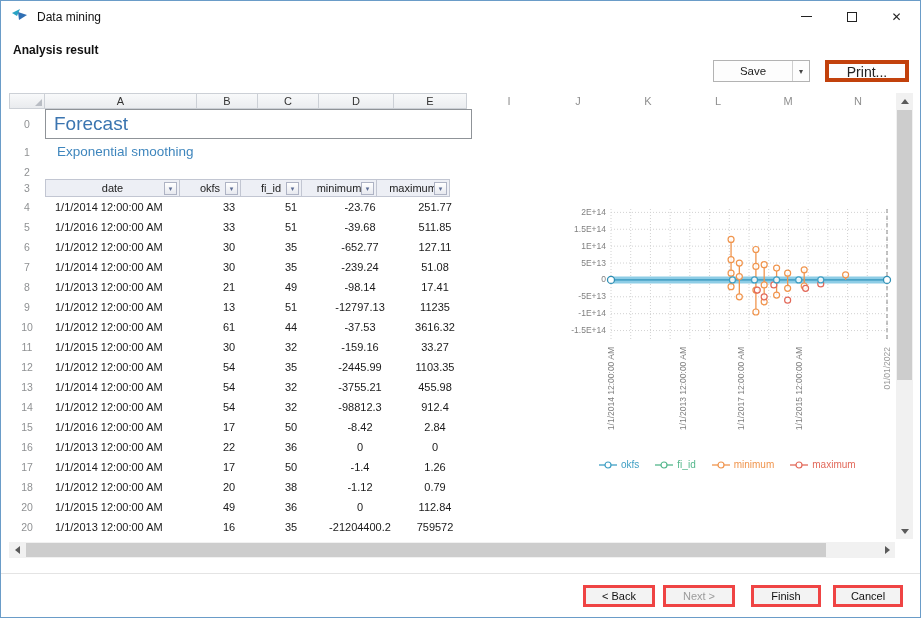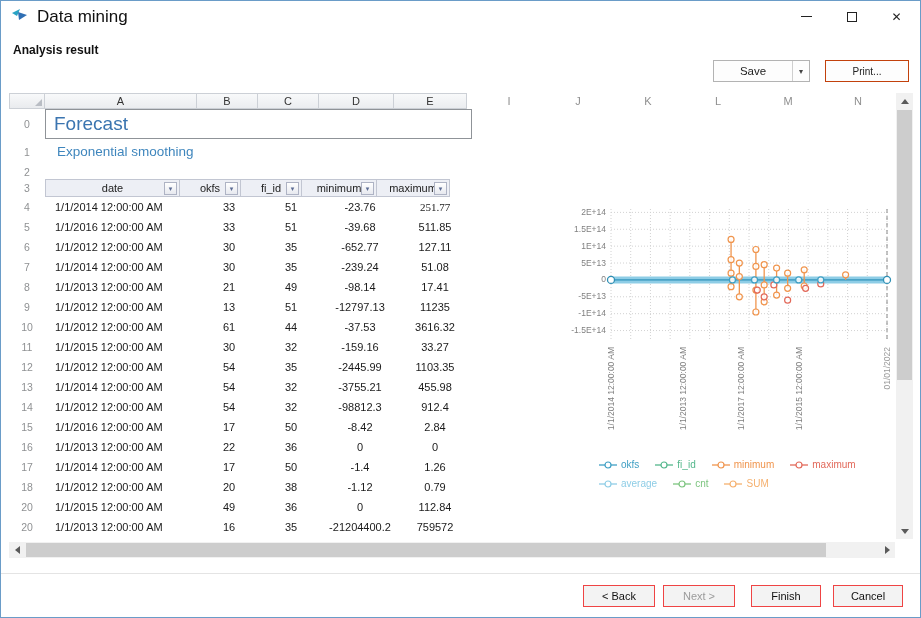--- a/index.html
+++ b/index.html
@@ -2,34 +2,34 @@
 <html><head>
 <meta charset="utf-8">
 <style>
   *{margin:0;padding:0;box-sizing:border-box;}
   html,body{width:921px;height:618px;overflow:hidden;}
   body{font-family:"Liberation Sans",sans-serif;background:#dfe6ec;}
   .window{position:relative;width:921px;height:618px;background:#fff;border:1px solid #6a9cc8;overflow:hidden;}
 
   
   .titlebar{position:absolute;left:0;top:0;right:0;height:31px;background:#fff;display:flex;align-items:center;padding-left:10px;}
-  .titlebar .title{font-size:17px;color:#111;margin-left:8px;}
+  .titlebar .title{font-size:12px;color:#111;margin-left:8px;}
   .win-btns{position:absolute;right:1px;top:0;height:31px;display:flex;}
   .winbtn{width:45px;height:31px;display:flex;align-items:center;justify-content:center;font-size:12px;color:#222;cursor:default;}
   .glyph-min{width:11px;height:1px;background:#222;display:block;}
   .glyph-max{width:10px;height:10px;border:1px solid #222;display:block;}
 
   .analysis-label{position:absolute;left:12px;top:42px;font-size:12px;font-weight:bold;color:#111;}
 
   
   .toolbar{position:absolute;top:59px;right:11px;display:flex;gap:15px;}
   .split-btn{display:flex;width:97px;height:22px;border:1px solid #b3b3b3;background:#fdfdfd;font-size:11.5px;}
   .split-main{flex:1;display:flex;align-items:center;justify-content:center;color:#222;}
   .split-arrow{width:17px;border-left:1px solid #cfcfcf;display:flex;align-items:center;justify-content:center;font-size:8px;color:#444;}
-  .btn{height:22px;border:1px solid #c2410c;background:#fdfdfd;font-size:10px;color:#222;font-family:inherit;}
+  .btn{height:22px;border:4px solid #c2410c;background:#fdfdfd;font-size:14px;color:#222;font-family:inherit;}
   .print-btn{width:84px;}
 
   
   .sheet{position:absolute;left:8px;top:92px;width:886px;height:446px;background:#fff;overflow:hidden;}
   .col-header-row{display:flex;height:16px;position:relative;z-index:2;}
   .corner-cell{width:36px;position:relative;background:linear-gradient(#f8f9fa,#e9ebee);border:1px solid #ccd0d6;}
   .corner-tri{position:absolute;right:2px;bottom:2px;width:0;height:0;border-left:7px solid transparent;border-bottom:7px solid #b9bdc4;}
   .col-letter{display:flex;align-items:center;justify-content:center;font-size:11px;color:#333;background:linear-gradient(#f8f9fa,#ebedf0);border:1px solid #ccd0d6;margin-left:-1px;}
   .ghost-letter{position:absolute;top:0;height:16px;line-height:16px;font-size:11px;color:#8f8f8f;transform:translateX(-50%);}
   #rowsContainer{position:absolute;left:0;top:16px;}
@@ -73,21 +73,21 @@
   .sb-thumb-h{position:absolute;left:17px;top:1px;height:14px;width:800px;background:#cdcdcd;}
   .tri{width:0;height:0;display:block;}
   .tri-up{border-left:4px solid transparent;border-right:4px solid transparent;border-bottom:5px solid #5a5a5a;}
   .tri-down{border-left:4px solid transparent;border-right:4px solid transparent;border-top:5px solid #5a5a5a;}
   .tri-left{border-top:4px solid transparent;border-bottom:4px solid transparent;border-right:5px solid #5a5a5a;}
   .tri-right{border-top:4px solid transparent;border-bottom:4px solid transparent;border-left:5px solid #5a5a5a;}
 
   
   .footer-sep{position:absolute;left:0;right:0;top:572px;border-top:1px solid #e4e4e4;}
   .footer{position:absolute;top:584px;right:17px;display:flex;}
-  .fbtn{height:22px;border:1px solid #ef4444;background:#f3f3f3;font-size:11px;color:#111;font-family:inherit;}
+  .fbtn{height:22px;border:3px solid #ef4444;background:#f3f3f3;font-size:11px;color:#111;font-family:inherit;}
   .fbtn.back{width:72px;margin-right:8px;}
   .fbtn.next{width:72px;margin-right:16px;color:#9b9b9b;}
   .fbtn.finish{width:70px;margin-right:12px;}
   .fbtn.cancel{width:70px;}
 </style>
 </head>
 <body>
 
 <div class="window">
 
@@ -183,21 +183,21 @@
               <span class="filter-arrow">▾</span>
             </span>
           </div>
         </div>
         <div class="grid-row data-row">
           <div class="rownum">4</div>
           <div class="data-cell c0" style="width: 153px;">1/1/2014 12:00:00 AM</div>
           <div class="data-cell c1" style="width: 62px;">33</div>
           <div class="data-cell c2" style="width: 62px;">51</div>
           <div class="data-cell c3" style="width: 76px;">-23.76</div>
-          <div class="data-cell c4" style="width: 74px; font-family: Liberation Serif, serif;">251.77</div>
+          <div class="data-cell c4" style="width: 74px;">251.77</div>
         </div>
         <div class="grid-row data-row">
           <div class="rownum">5</div>
           <div class="data-cell c0" style="width: 153px;">1/1/2016 12:00:00 AM</div>
           <div class="data-cell c1" style="width: 62px;">33</div>
           <div class="data-cell c2" style="width: 62px;">51</div>
           <div class="data-cell c3" style="width: 76px;">-39.68</div>
           <div class="data-cell c4" style="width: 74px;">511.85</div>
         </div>
         <div class="grid-row data-row">
@@ -429,43 +429,20 @@
               <span style="color:#f0954e">minimum</span>
             </span>
             <span class="legend-item">
               <svg width="18" height="10">
                 <line x1="0" y1="5" x2="18" y2="5" stroke="#e2695a" stroke-width="1.3"></line>
                 <circle cx="9" cy="5" r="3" fill="#fff" stroke="#e2695a" stroke-width="1.2"></circle>
               </svg>
               <span style="color:#e2695a">maximum</span>
             </span>
           </div>
-          <div class="legend-row">
-            <span class="legend-item">
-              <svg width="18" height="10">
-                <line x1="0" y1="5" x2="18" y2="5" stroke="#8ecde6" stroke-width="1.3"></line>
-                <circle cx="9" cy="5" r="3" fill="#fff" stroke="#8ecde6" stroke-width="1.2"></circle>
-              </svg>
-              <span style="color:#8ecde6">average</span>
-            </span>
-            <span class="legend-item">
-              <svg width="18" height="10">
-                <line x1="0" y1="5" x2="18" y2="5" stroke="#7cc47f" stroke-width="1.3"></line>
-                <circle cx="9" cy="5" r="3" fill="#fff" stroke="#7cc47f" stroke-width="1.2"></circle>
-              </svg>
-              <span style="color:#7cc47f">cnt</span>
-            </span>
-            <span class="legend-item">
-              <svg width="18" height="10">
-                <line x1="0" y1="5" x2="18" y2="5" stroke="#f5b06e" stroke-width="1.3"></line>
-                <circle cx="9" cy="5" r="3" fill="#fff" stroke="#f5b06e" stroke-width="1.2"></circle>
-              </svg>
-              <span style="color:#f5b06e">SUM</span>
-            </span>
-          </div>
         </div>
     </div>
   </div>
 
   <div class="vscroll">
     <div class="sb-btn up">
         <span class="tri tri-up"></span>
       </div>
     <div class="sb-thumb-v"></div>
     <div class="sb-btn down">

